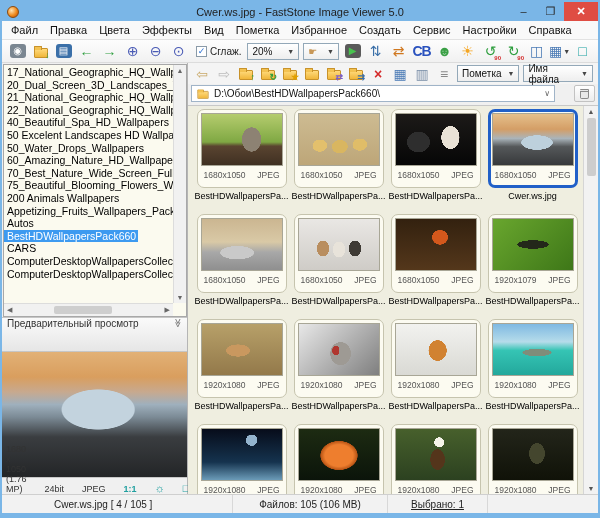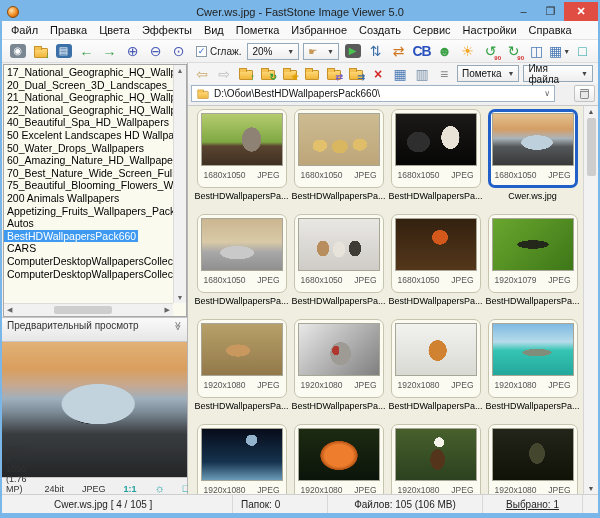--- a/index.html
+++ b/index.html
@@ -53,23 +53,23 @@
   .list-items { position:absolute; left:0; top:1px; right:13px; bottom:13px; overflow:hidden; }
   .list-item { height:12.6px; line-height:12.6px; font-size:10.5px; white-space:nowrap; padding:0 2px 0 3px; color:#000; }
   .list-item.selected { background:#3d9af0; color:#fff; width:fit-content; }
   .vscroll { position:absolute; right:0; top:0; bottom:13px; width:13px; background:#f1f1f1; border-left:1px solid #dcdcdc;
              display:flex; flex-direction:column; align-items:center; justify-content:space-between; font-size:7px; color:#666; padding:2px 0; }
   .hscroll { position:absolute; bottom:0; left:0; right:13px; height:13px; background:#f1f1f1; border-top:1px solid #dcdcdc;
              display:flex; align-items:center; font-size:7px; color:#666; padding:0 3px; }
   .hthumb { width:58px; height:8px; background:#cecece; border-radius:2px; margin-left:42px; }
   .hscroll .right-arr { margin-left:auto; }
 
-  .preview-header { height:25px; flex:0 0 auto; background:linear-gradient(#fafafa,#e6e6e6); border-top:1px solid #c6c6c6;
-             border-bottom:1px solid #c6c6c6; display:flex; align-items:flex-end; justify-content:space-between;
-             padding:10px 5px; font-size:10px; color:#333; }
+  .preview-header { height:35px; flex:0 0 auto; background:linear-gradient(#fafafa,#e6e6e6); border-top:1px solid #c6c6c6;
+             border-bottom:1px solid #c6c6c6; display:flex; align-items:flex-start; justify-content:space-between;
+             padding:0 5px; font-size:10px; color:#333; }
   .collapse-icon { color:#777; font-size:9px; transform:rotate(90deg); }
   .preview-img { flex:1; min-height:0; }
   .info-bar { height:17px; flex:0 0 auto; display:flex; align-items:flex-end; font-size:9px; color:#333;
               padding:0 4px; gap:18px; background:#f0f0f0; border-top:1px solid #c8c8c8; }
   .teal { color:#1f9f9f; font-weight:bold; }
   .info-icon { color:#1f9f9f; font-size:11px; line-height:1; }
 
   .right-panel { flex:1; display:flex; flex-direction:column; min-width:0; }
   .toolbar2 { height:21px; flex:0 0 auto; display:flex; align-items:center; padding:0 3px; background:#f4f4f4; }
   .toolbar2 .tbicon { width:22px; }
@@ -495,18 +495,17 @@
           <span>▲</span>
           <span class="vthumb"></span>
           <span class="down-arr">▼</span>
         </div>
       </div>
     </div>
   </div>
 
   <div class="statusbar">
     <span class="status-cell c0">Cwer.ws.jpg [ 4 / 105 ]</span>
-    <span class="status-cell c1">Папок: 0</span>
     <span class="status-cell c2">Файлов: 105 (106 MB)</span>
     <span class="status-cell c3">Выбрано: 1</span>
     <span class="status-cell c4"></span>
   </div>
 </div>
 
 </body></html>

